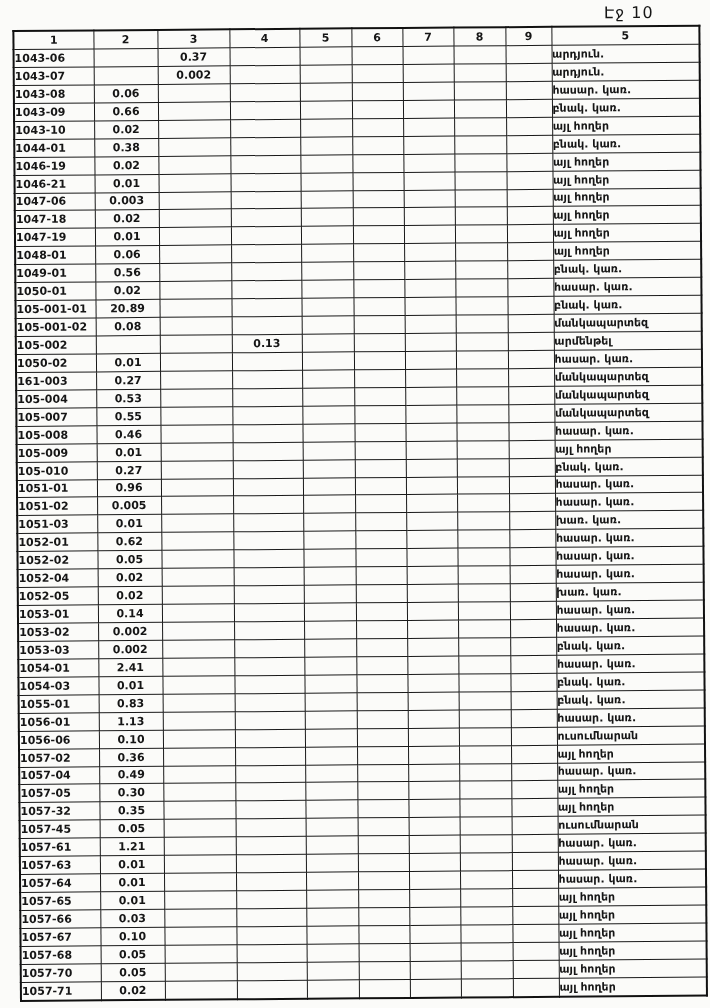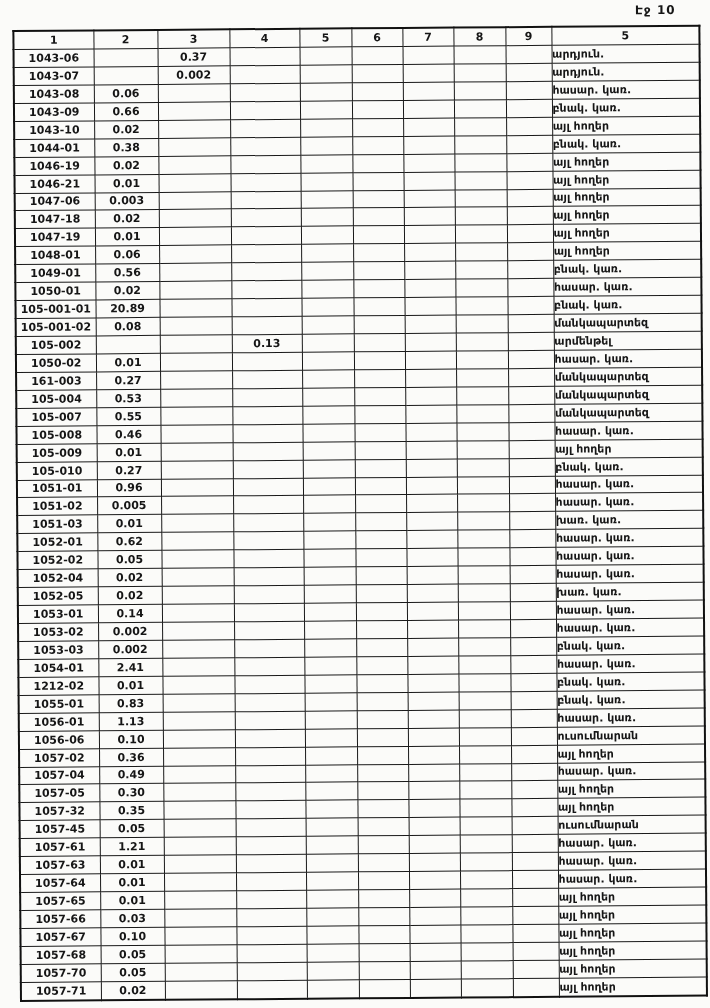--- a/index.html
+++ b/index.html
@@ -4,22 +4,22 @@
 <style>
   html,body{margin:0;padding:0;}
   body{
     width:710px;height:1008px;overflow:hidden;
     background:#fbfbf9;
     font-family:"DejaVu Sans",sans-serif;
     color:#161616;
     position:relative;
   }
   .page-label{
-    position:absolute;top:3px;right:34px;
-    font-size:12px;font-weight:bold;letter-spacing:1px;
+    position:absolute;top:3px;right:56px;
+    font-size:16px;font-weight:normal;letter-spacing:1px;
     transform:rotate(-0.4deg);
   }
   .table-wrap{
     position:absolute;left:20px;top:30px;width:686px;height:972px;
     transform:rotate(-0.45deg);transform-origin:0 100%;
   }
   table.scan{
     width:686px;height:972px;
     border-collapse:collapse;table-layout:fixed;
     background:transparent;
@@ -27,21 +27,21 @@
   table.scan th, table.scan td{
     border:1.5px solid #1a1a1a;
     padding:0;margin:0;
     font-size:11px;font-weight:bold;
     overflow:hidden;white-space:nowrap;
     line-height:1;
   }
   table.scan{border:2.5px solid #111;}
   thead th{height:17px;font-size:12px;text-align:center;vertical-align:middle;}
   tbody td{height:16px;vertical-align:middle;}
-  td.c-code{text-align:center;padding-left:7px;}
+  td.c-code{text-align:left;padding-left:7px;}
   td.c-num{text-align:center;}
   td.c-use{text-align:left;padding-left:4px;font-size:10.5px;}
 </style>
 </head>
 <body>
 
 <div class="page-label">Էջ 10</div>
 
 <div class="table-wrap">
   <table class="scan">
@@ -486,21 +486,21 @@
           <td class="c-num"></td>
           <td class="c-num"></td>
           <td class="c-num"></td>
           <td class="c-num"></td>
           <td class="c-num"></td>
           <td class="c-num"></td>
           <td class="c-num"></td>
           <td class="c-use">հասար. կառ.</td>
         </tr>
         <tr>
-          <td class="c-code">1212-02</td>
+          <td class="c-code">1054-03</td>
           <td class="c-num">0.01</td>
           <td class="c-num"></td>
           <td class="c-num"></td>
           <td class="c-num"></td>
           <td class="c-num"></td>
           <td class="c-num"></td>
           <td class="c-num"></td>
           <td class="c-num"></td>
           <td class="c-use">բնակ. կառ.</td>
         </tr>

